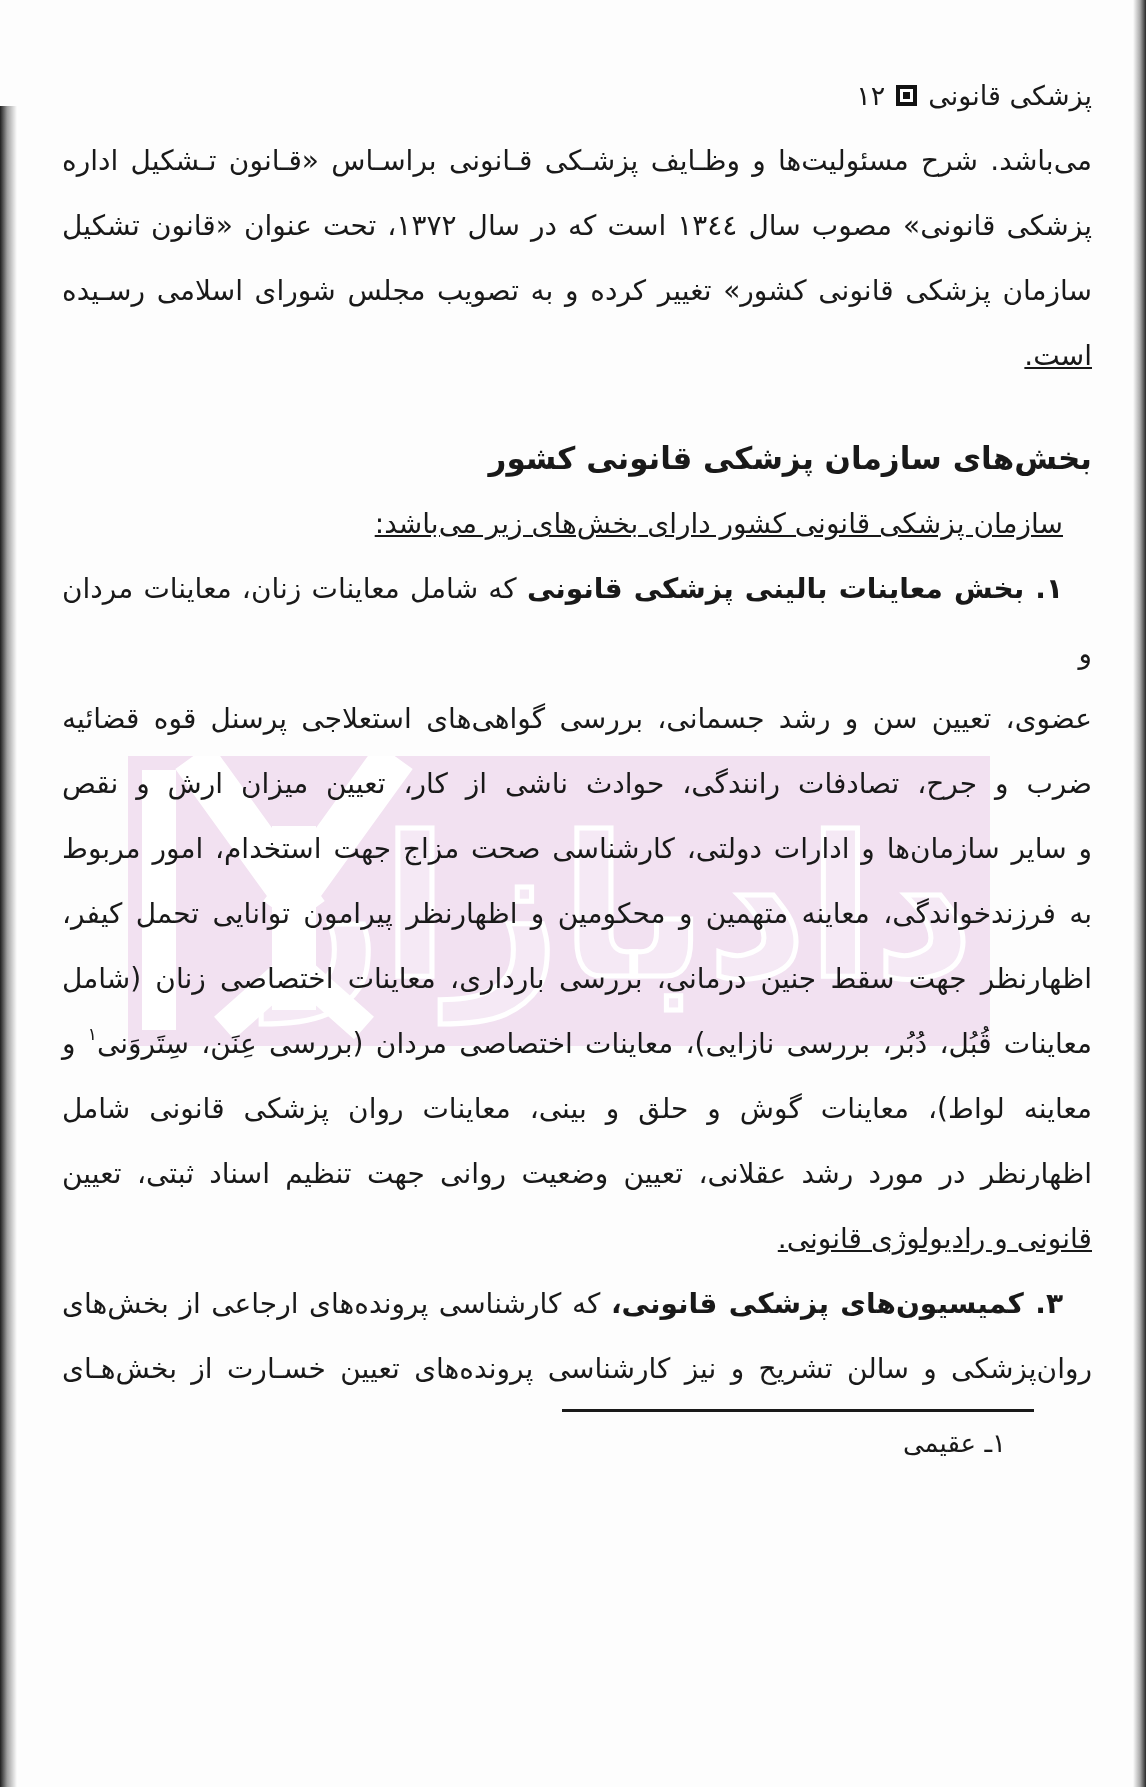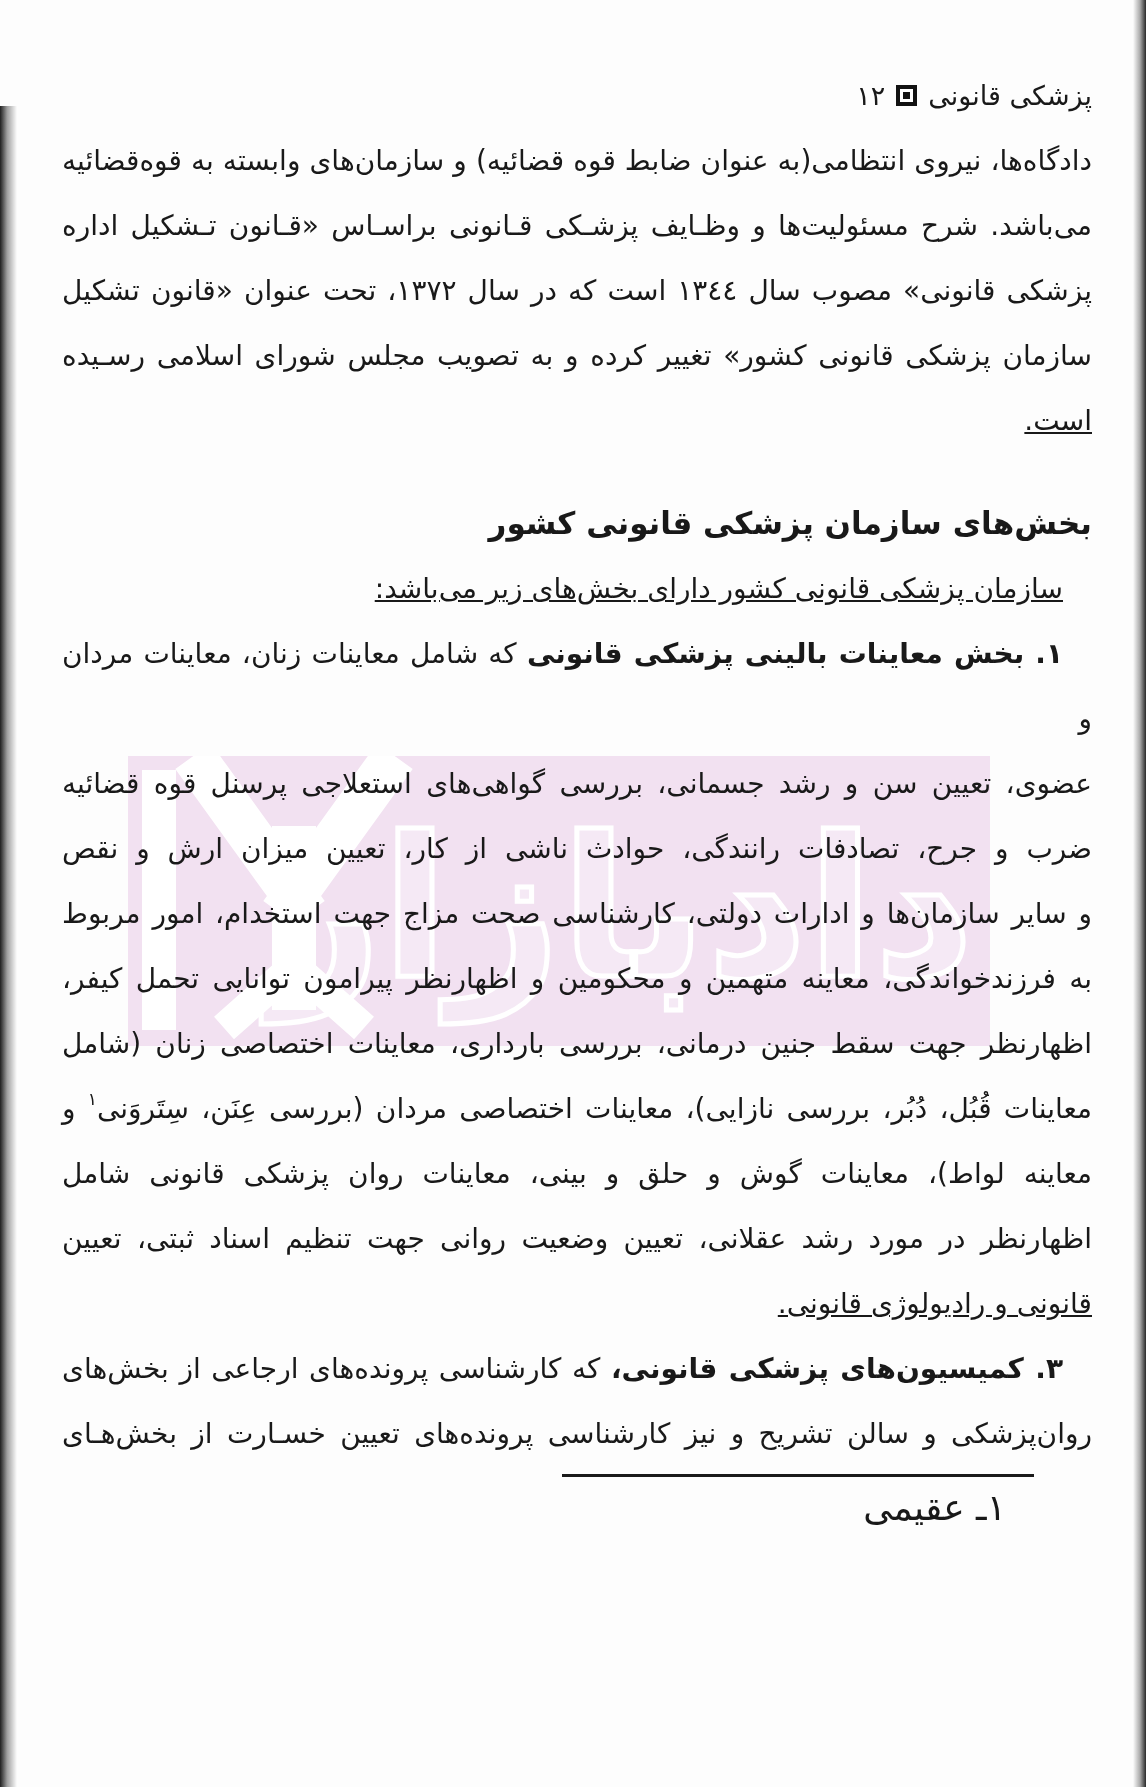--- a/index.html
+++ b/index.html
@@ -24,21 +24,21 @@
     box-shadow:inset 0 0 0 3px #fff;display:inline-block;}
   .line{font-size:28px;line-height:65px;text-align:justify;text-align-last:justify;}
   .line.last{text-align-last:right;text-decoration:underline;}
   .indent{text-indent:29px;}
   .para1{margin-top:12px;}
   .heading{font-size:31px;font-weight:bold;line-height:65px;margin:38px 0 0 0;}
   .b{font-weight:bold;margin-top:44px;}
   sup.fn-ref{font-size:17px;line-height:0;vertical-align:13px;}
   .item2line{margin-top:6px;font-weight:bold;}
   .fn-rule{height:3px;background:#1a1a1a;width:472px;margin:8px 58px 0 auto;}
-  .fn{font-size:36px;line-height:46px;text-align:right;margin:8px 86px 0 0;}
+  .fn{font-size:26px;line-height:46px;text-align:right;margin:8px 86px 0 0;}
 </style>
 </head>
 <body>
 
 <div class="page">
 
   <div class="edge-left"></div>
   <div class="edge-right"></div>
 
   <div class="watermark">
@@ -55,21 +55,20 @@
 
   <div class="content">
 
     <div class="running-head">
       <span>پزشکی قانونی</span>
       <span class="sq"></span>
       <span>۱۲</span>
     </div>
 
     <div class="para1">
-      <div class="line">دادگاه‌ها، نیروی انتظامی(به عنوان ضابط قوه قضائیه) و سازمان‌های وابسته به قوه‌قضائیه</div>
       <div class="line">می‌باشد. شرح مسئولیت‌ها و وظـایف پزشـکی قـانونی براسـاس «قـانون تـشکیل اداره</div>
       <div class="line">پزشکی قانونی» مصوب سال ۱۳٤٤ است که در سال ۱۳۷۲، تحت عنوان «قانون تشکیل</div>
       <div class="line">سازمان پزشکی قانونی کشور» تغییر کرده و به تصویب مجلس شورای اسلامی رسـیده</div>
       <div class="line last">است.</div>
     </div>
 
     <h2 class="heading">بخش‌های سازمان پزشکی قانونی کشور</h2>
 
     <div class="line indent last">سازمان پزشکی قانونی کشور دارای بخش‌های زیر می‌باشد:</div>
 

